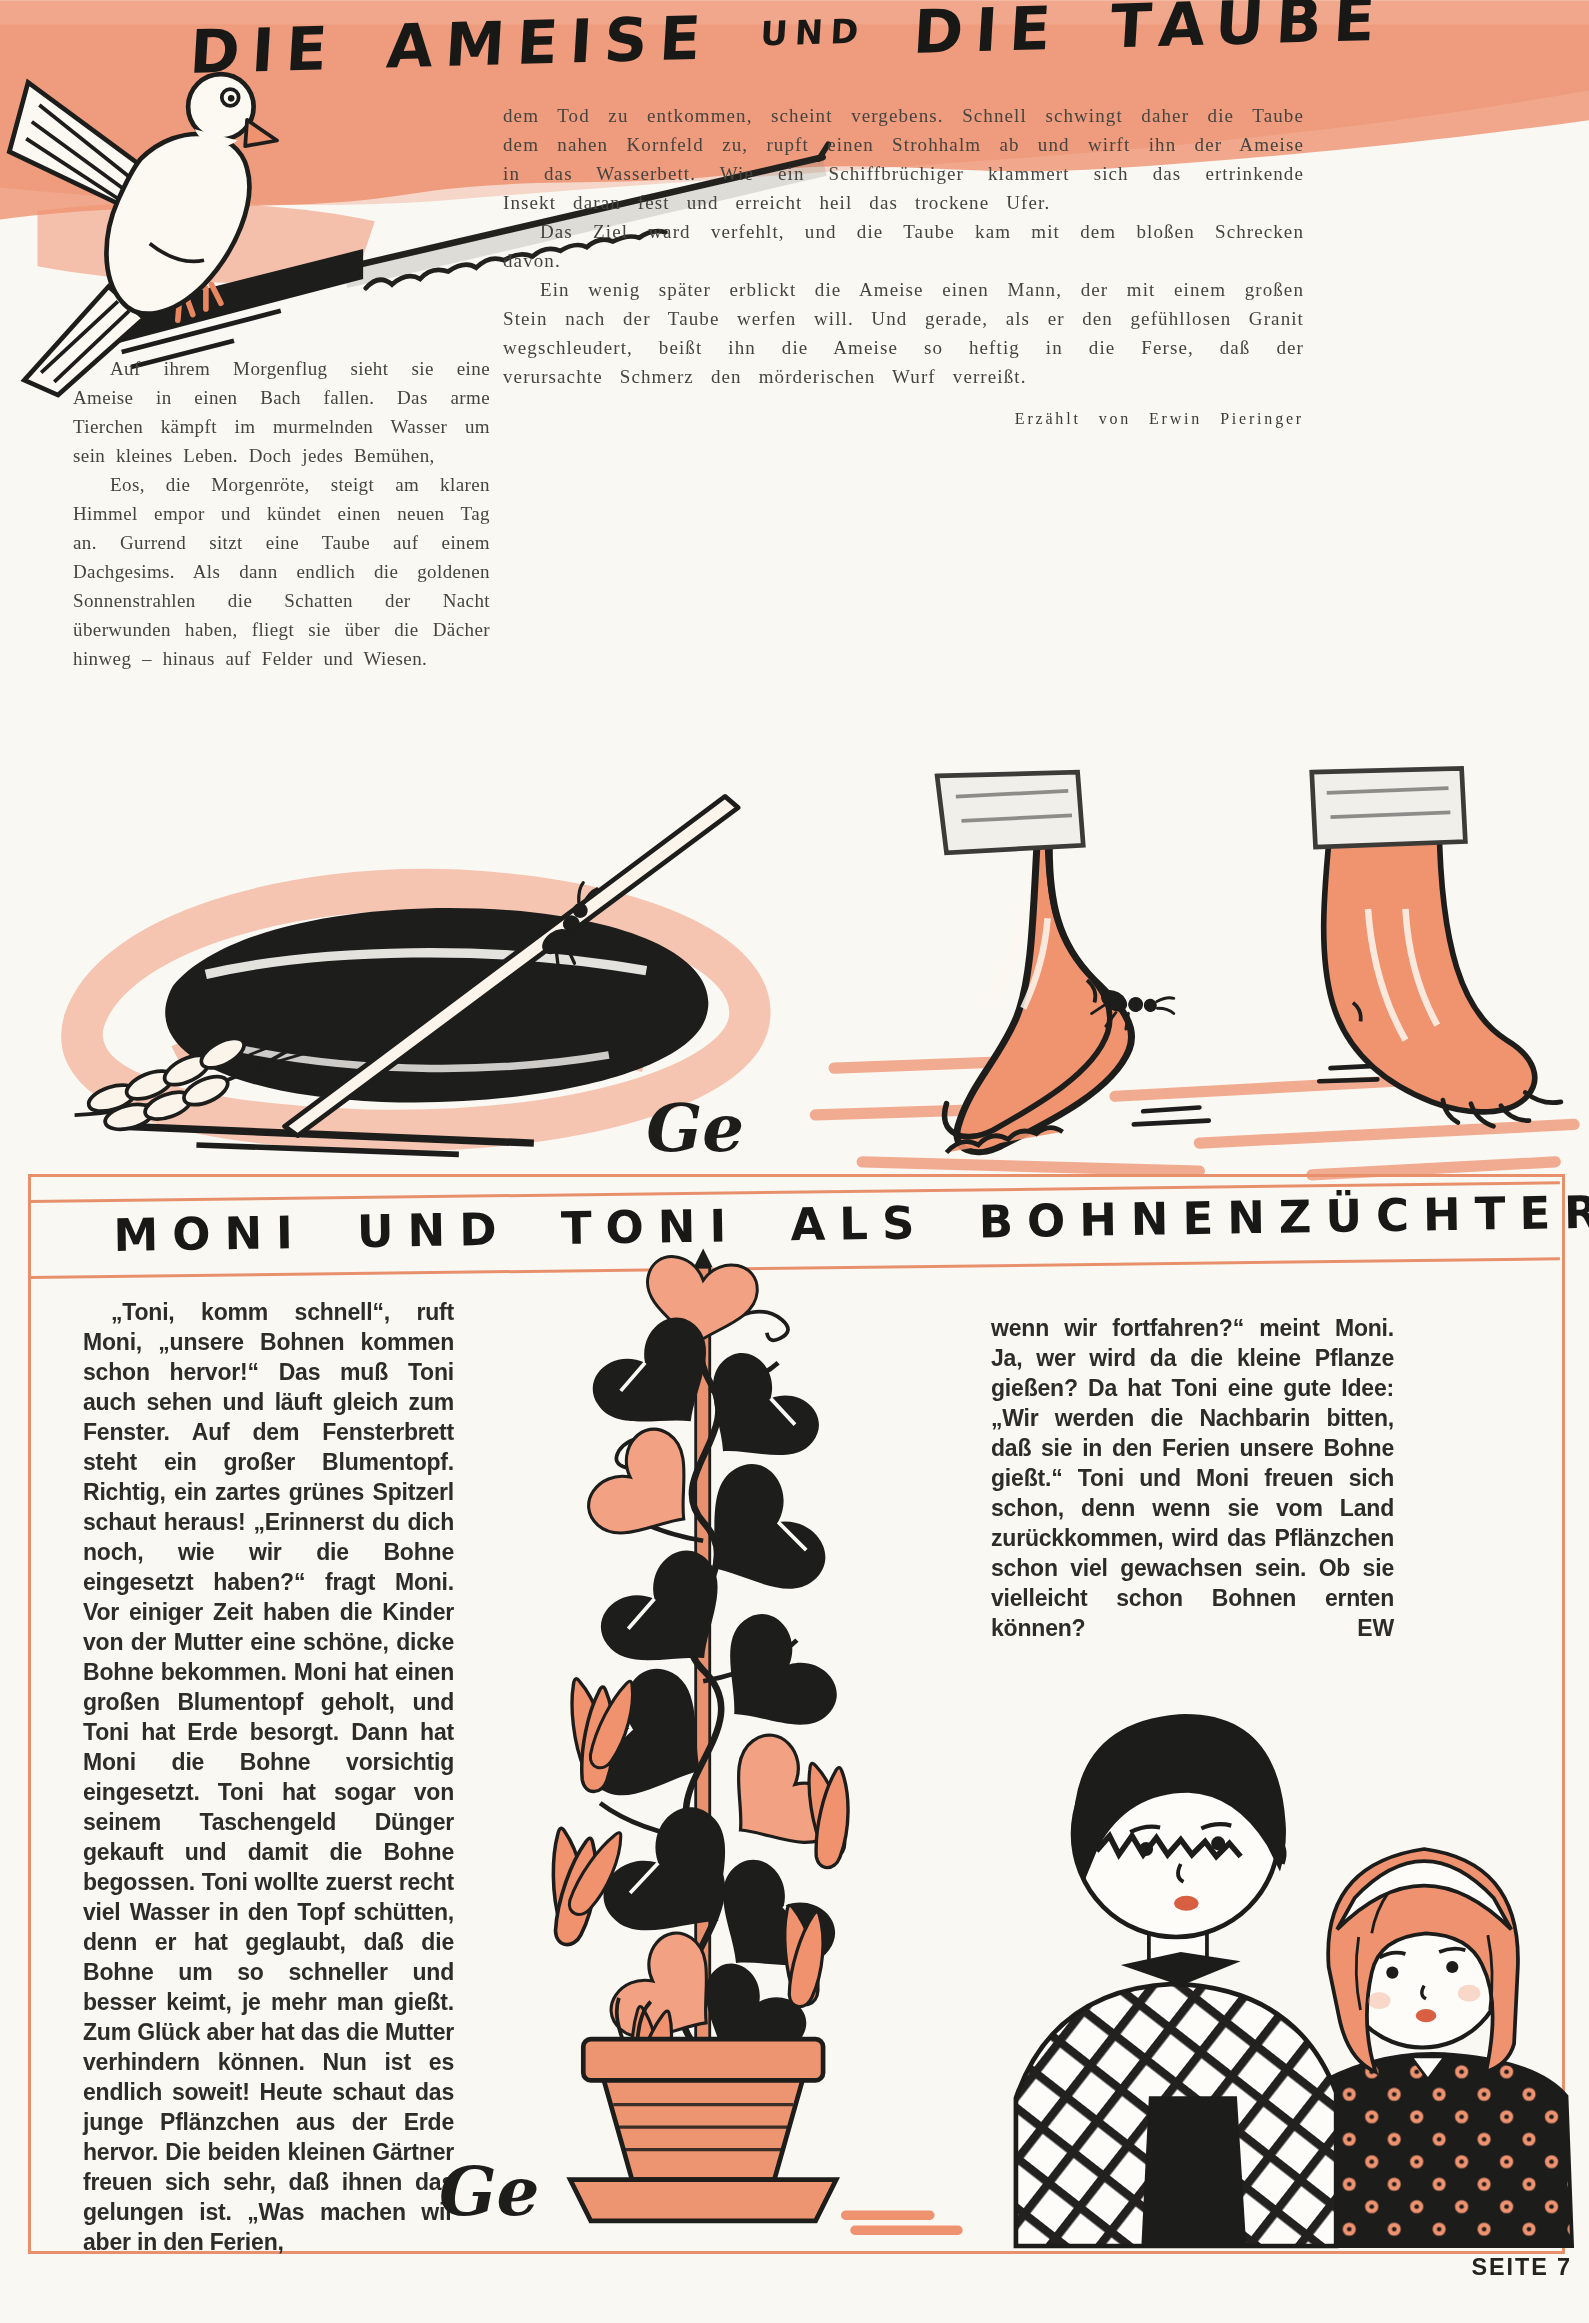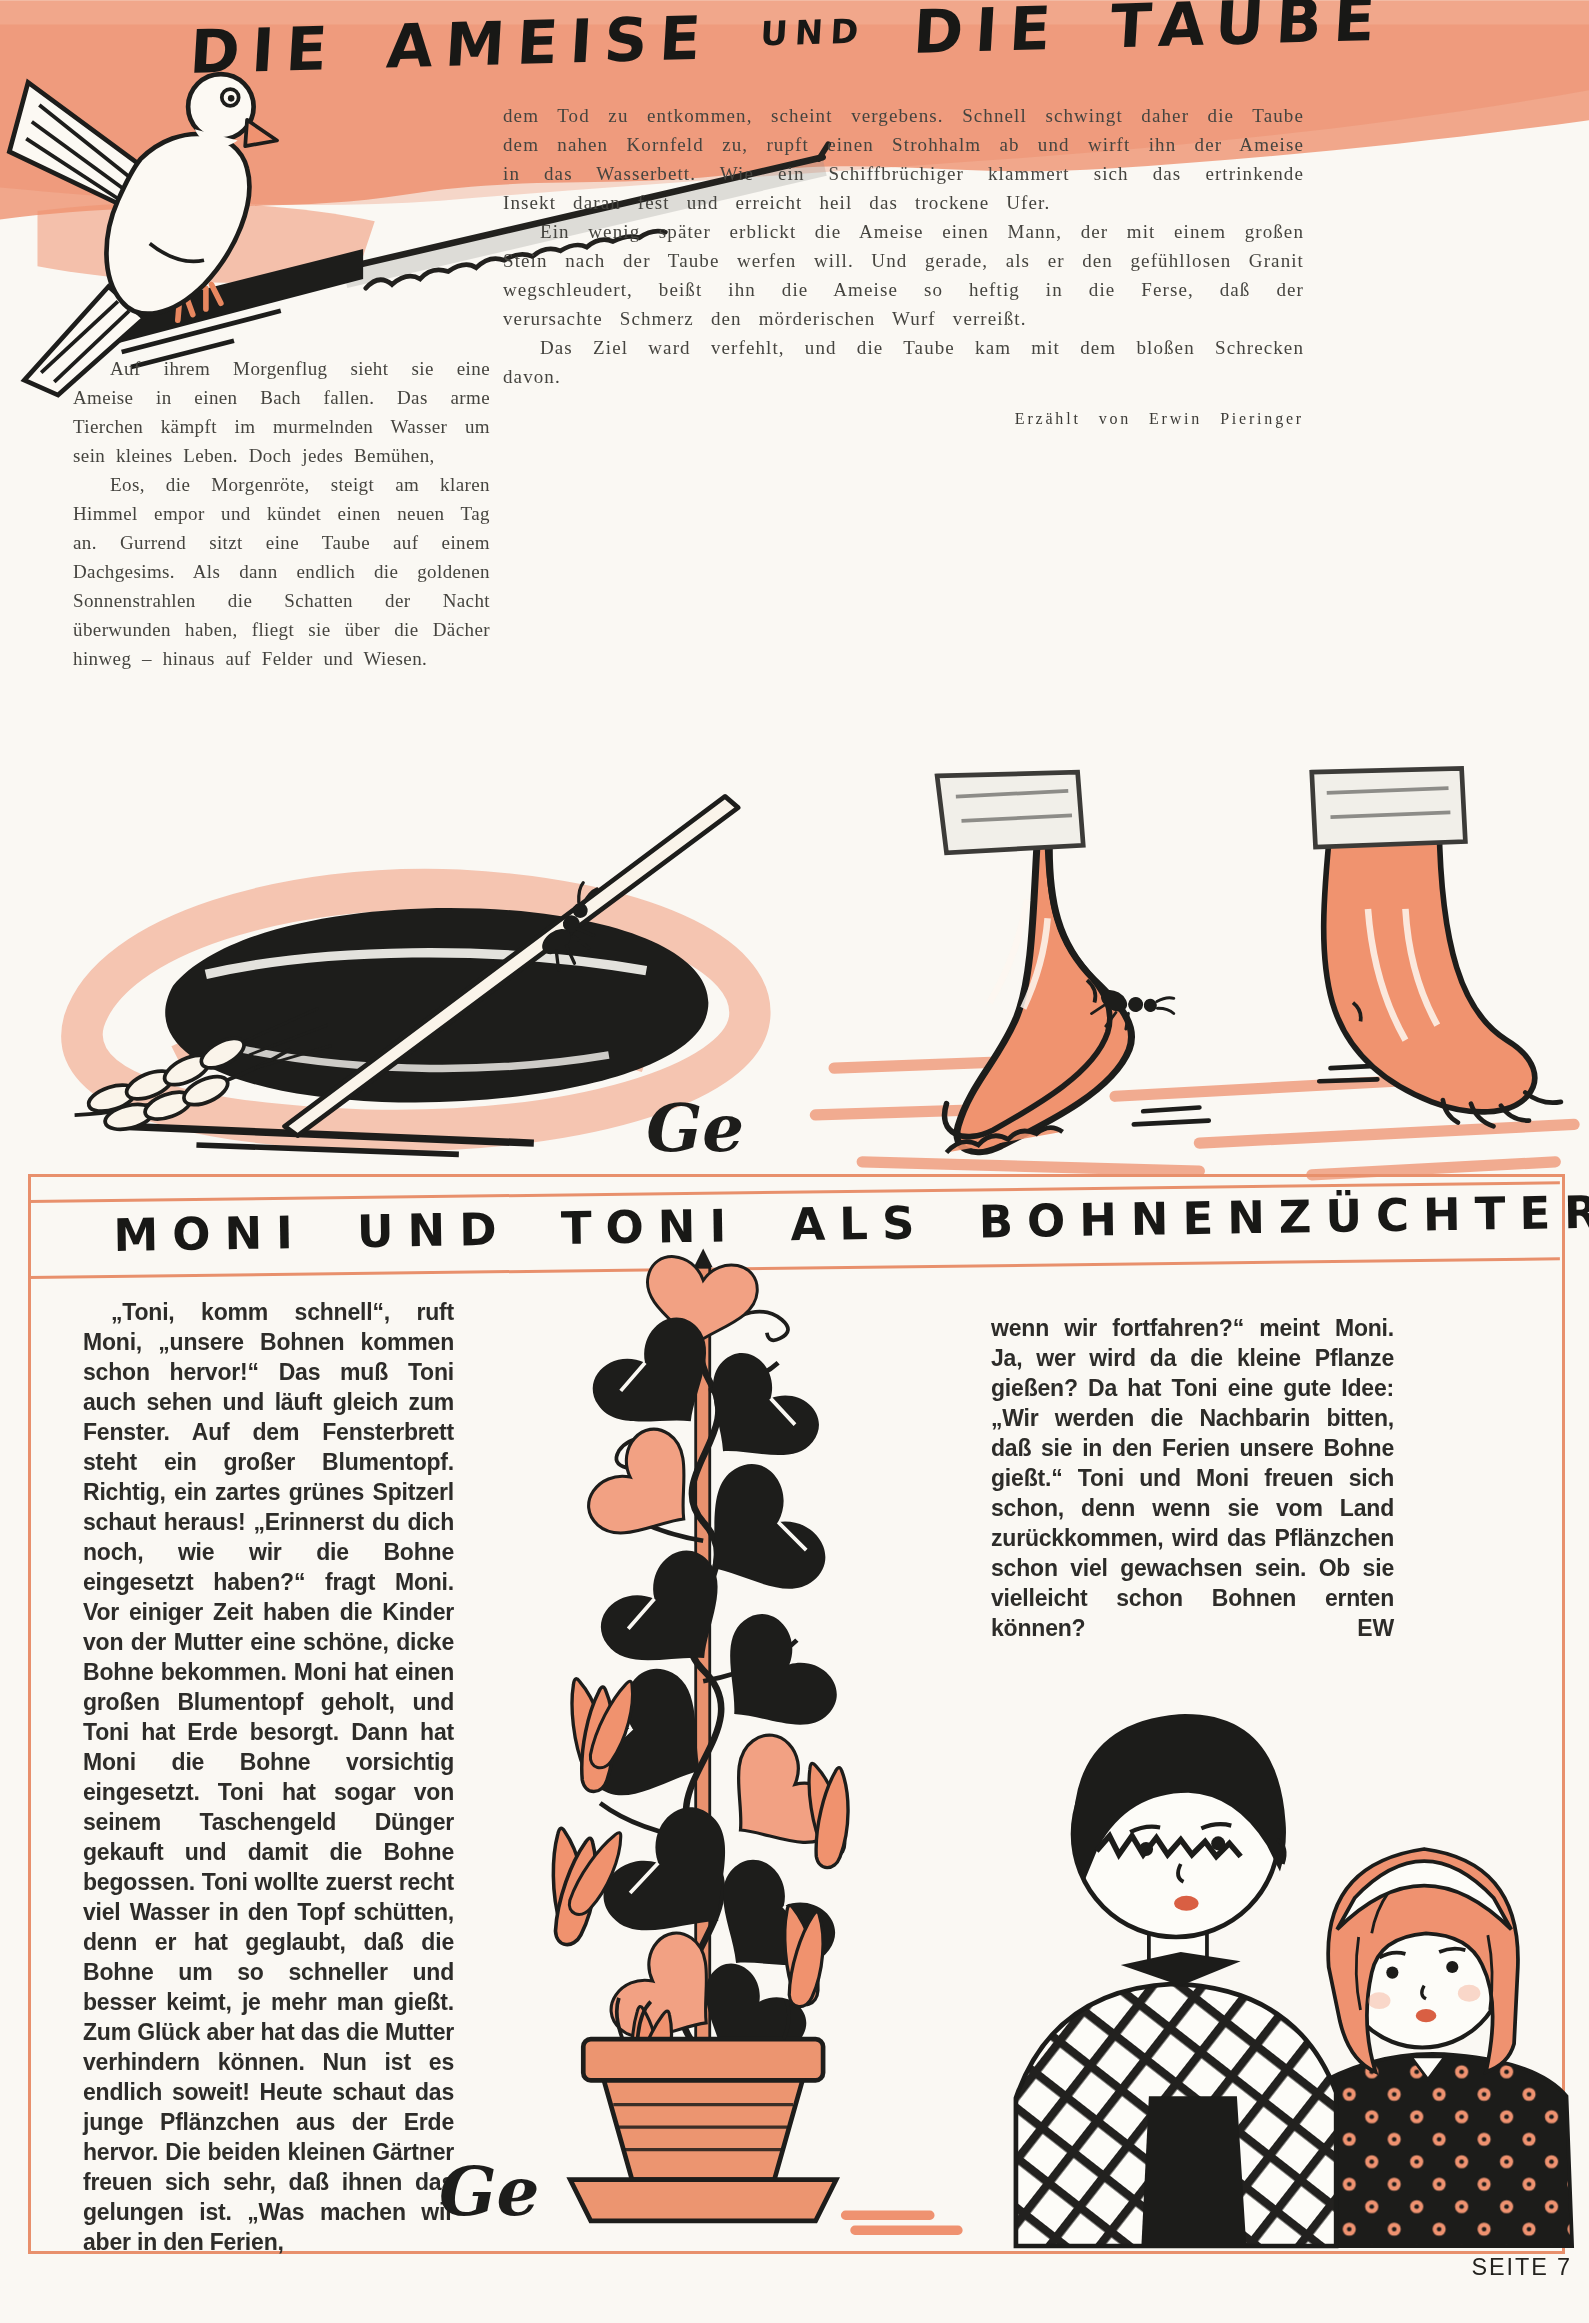--- a/index.html
+++ b/index.html
@@ -33,21 +33,21 @@
   .s2col{position:absolute;text-align:justify;font-family:"Liberation Sans",sans-serif;
          font-weight:bold;font-size:23px;line-height:30px;color:#2d2c29;
          letter-spacing:-0.2px;}
   .s2col p{margin:0;overflow-wrap:break-word;}
   .s2left{left:43px;top:120px;width:380px;}
   .s2left p{text-indent:28px;margin-left:9px;}
   .s2right{left:944px;top:136px;width:403px;margin-left:16px;}
   .ew{float:right;}
   
   .pagenum{position:absolute;right:17px;top:2254px;font-family:"Liberation Sans",sans-serif;
-           font-weight:normal;font-size:23.4px;letter-spacing:1.9px;color:#24231f;}
+           font-weight:bold;font-size:23.4px;letter-spacing:1.9px;color:#24231f;}
   .monogram{font-family:"DejaVu Serif",serif;font-style:italic;font-weight:bold;}
 </style>
 </head>
 <body>
 
 <div class="page">
 
   <svg style="left:0;top:0" width="1589" height="319" viewBox="0 0 1696 340">
     <path d="M0,0 H1696 V128 C1520,152 1360,168 1180,180 C1030,190 930,166 800,184
              C660,202 560,186 430,208 C305,228 170,212 0,234 Z" fill="#ef9270" opacity="0.8"></path>
@@ -90,22 +90,22 @@
     <span class="t-small">UND</span>
     <span>DIE TAUBE</span>
   </div>
 
   <div class="s1col s1left">
     <p>Auf ihrem Morgenflug sieht sie eine Ameise in einen Bach fallen. Das arme Tierchen kämpft im murmelnden Wasser um sein kleines Leben. Doch jedes Bemühen,</p>
     <p>Eos, die Morgenröte, steigt am klaren Himmel empor und kündet einen neuen Tag an. Gurrend sitzt eine Taube auf einem Dachgesims. Als dann endlich die goldenen Sonnenstrahlen die Schatten der Nacht überwunden haben, fliegt sie über die Dächer hinweg – hinaus auf Felder und Wiesen.</p>
   </div>
   <div class="s1col s1right">
     <p class="cont">dem Tod zu entkommen, scheint vergebens. Schnell schwingt daher die Taube dem nahen Kornfeld zu, rupft einen Strohhalm ab und wirft ihn der Ameise in das Wasserbett. Wie ein Schiffbrüchiger klammert sich das ertrinkende Insekt daran fest und erreicht heil das trockene Ufer.</p>
+    <p>Das Ziel ward verfehlt, und die Taube kam mit dem bloßen Schrecken davon.</p>
     <p>Ein wenig später erblickt die Ameise einen Mann, der mit einem großen Stein nach der Taube werfen will. Und gerade, als er den gefühllosen Granit wegschleudert, beißt ihn die Ameise so heftig in die Ferse, daß der verursachte Schmerz den mörderischen Wurf verreißt.</p>
-    <p>Das Ziel ward verfehlt, und die Taube kam mit dem bloßen Schrecken davon.</p>
     <div class="byline">Erzählt von Erwin Pieringer</div>
   </div>
 
   <svg style="left:9.4px;top:740px" width="806" height="422" viewBox="0 0 860 450">
     <path d="M80,300 C110,206 300,152 480,160 C670,170 800,228 790,298 C780,368 600,422 380,416 C200,410 58,378 80,300 Z" fill="none" stroke="#ef9270" stroke-width="44" opacity="0.5"></path>
     <path d="M180,340 C260,300 560,300 680,340" fill="none" stroke="#ef9270" stroke-width="30" opacity="0.55"></path>
     <path d="M175,262 C235,190 420,168 560,184 C700,200 764,248 742,300
              C718,356 560,392 398,386 C238,380 136,332 175,262 Z" fill="#1d1d1b"></path>
     <path d="M210,250 C330,222 520,218 680,246" stroke="#faf8f3" stroke-width="10" fill="none" opacity="0.9"></path>
     <path d="M250,330 C380,356 520,356 640,336" stroke="#faf8f3" stroke-width="8" fill="none" opacity="0.8"></path>

